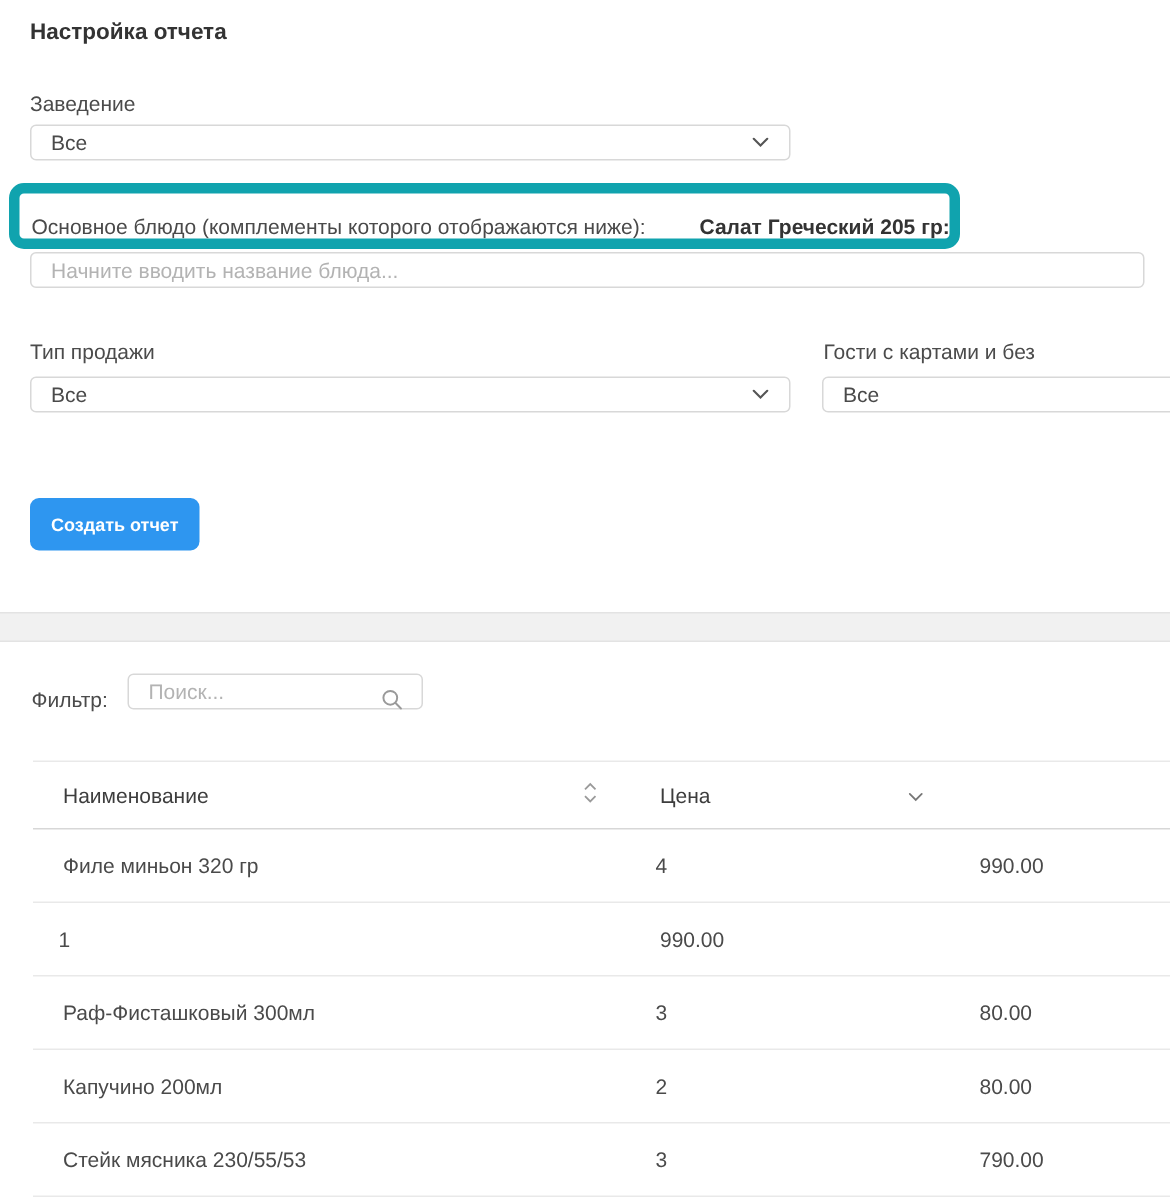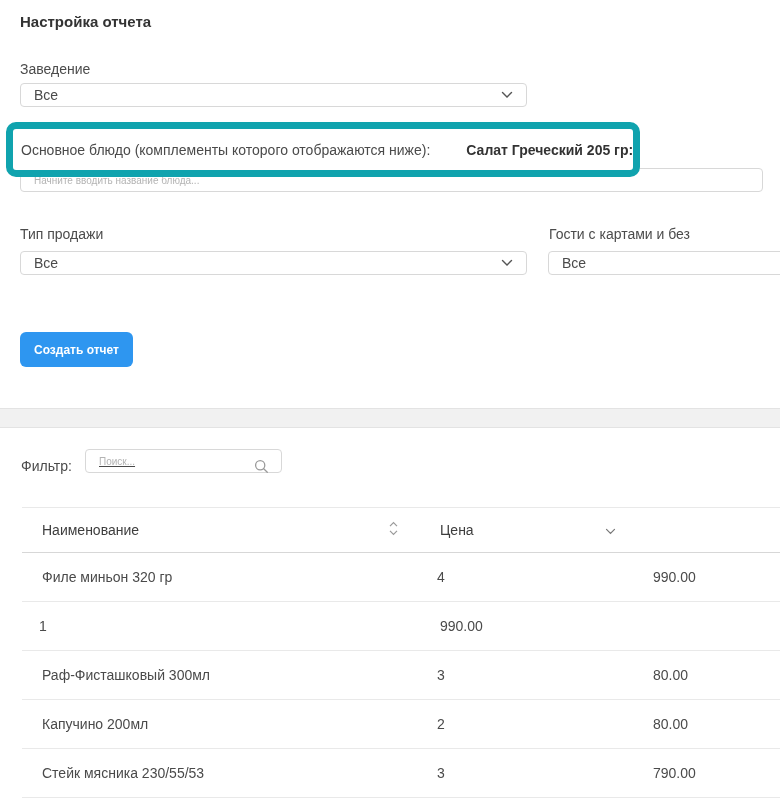--- a/index.html
+++ b/index.html
@@ -30,31 +30,31 @@
     font-size: 14px; color: #4a4a4a;
     padding: 0 13px;
     cursor: pointer;
   }
   .select-box .value { flex: 1; }
   .chev-icon { display: flex; align-items: center; }
 
   .text-input input {
     border: none; outline: none; width: 100%;
     font-family: "Liberation Sans", sans-serif;
-    font-size: 10px; color: #4a4a4a; background: transparent;
+    font-size: 14px; color: #4a4a4a; background: transparent;
   }
   .text-input input::placeholder { color: #b3b3b3; opacity: 1; }
 
   .highlight-box {
-    left: 6px; top: 122px; width: 634px; height: 55px;
+    left: 6px; top: 122px; width: 634px; height: 44px;
     background: #fff;
     border: 7px solid #10a3ae;
     border-radius: 10px;
     z-index: 3;
-    display: flex; align-items: center;
+    display: flex; align-items: flex-end;
     padding-left: 8px;
     white-space: nowrap; overflow: hidden; gap: 32px;
   }
   .highlight-box .hl-prefix { color: #4a4a4a; }
   .highlight-box .hl-value { color: #333; font-weight: bold; margin-left: 4px; }
 
   .create-btn {
     left: 20px; top: 332px; width: 113px; height: 35px;
     background: #2e96f0; color: #fff;
     border: none; border-radius: 6px;
@@ -65,21 +65,21 @@
   }
 
   .section-divider {
     left: 0; top: 408px; width: 780px; height: 20px;
     background: #f1f1f1;
     border-top: 1px solid #e3e3e3;
     border-bottom: 1px solid #e3e3e3;
   }
 
   .filter-label { left: 21px; top: 458px; }
-  .search-input { left: 85px; top: 449px; width: 197px; cursor: text; text-decoration: underline; }
+  .search-input { left: 85px; top: 449px; width: 197px; cursor: text; }
   .search-input input { padding-right: 24px; }
   .search-icon { position: absolute; right: 12px; top: 9px; }
 
   .report-table { left: 22px; top: 507px; width: 758px; }
   .t-row {
     display: grid;
     grid-template-columns: 398px 213px 1fr;
     align-items: center;
     border-bottom: 1px solid #e9e9e9;
   }

